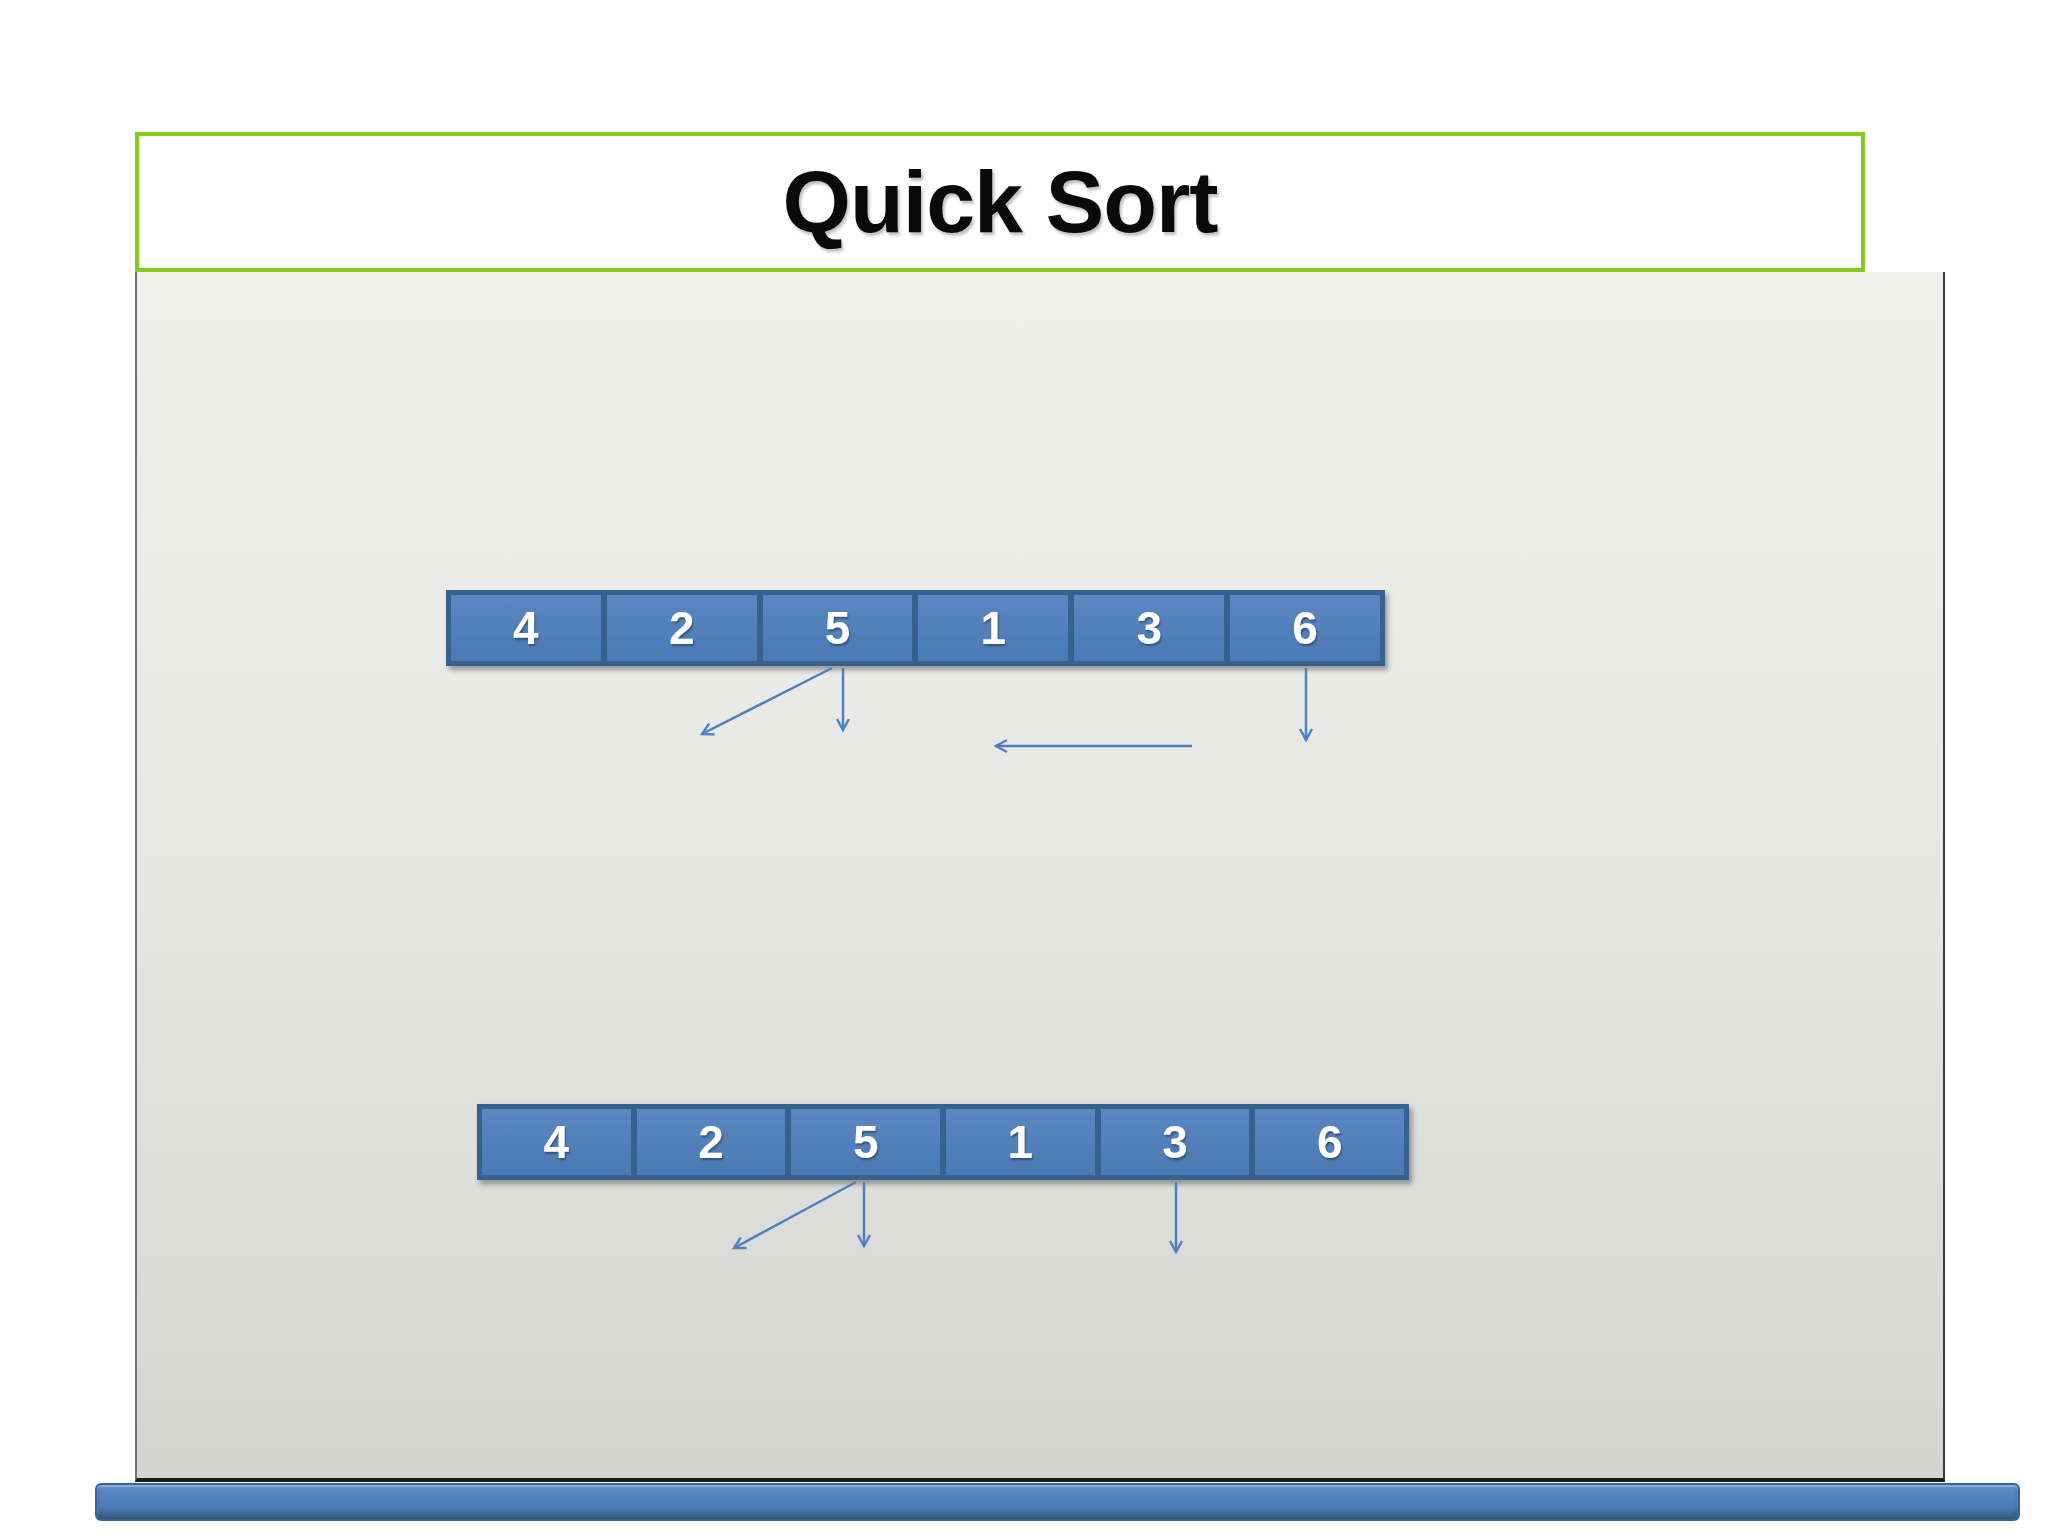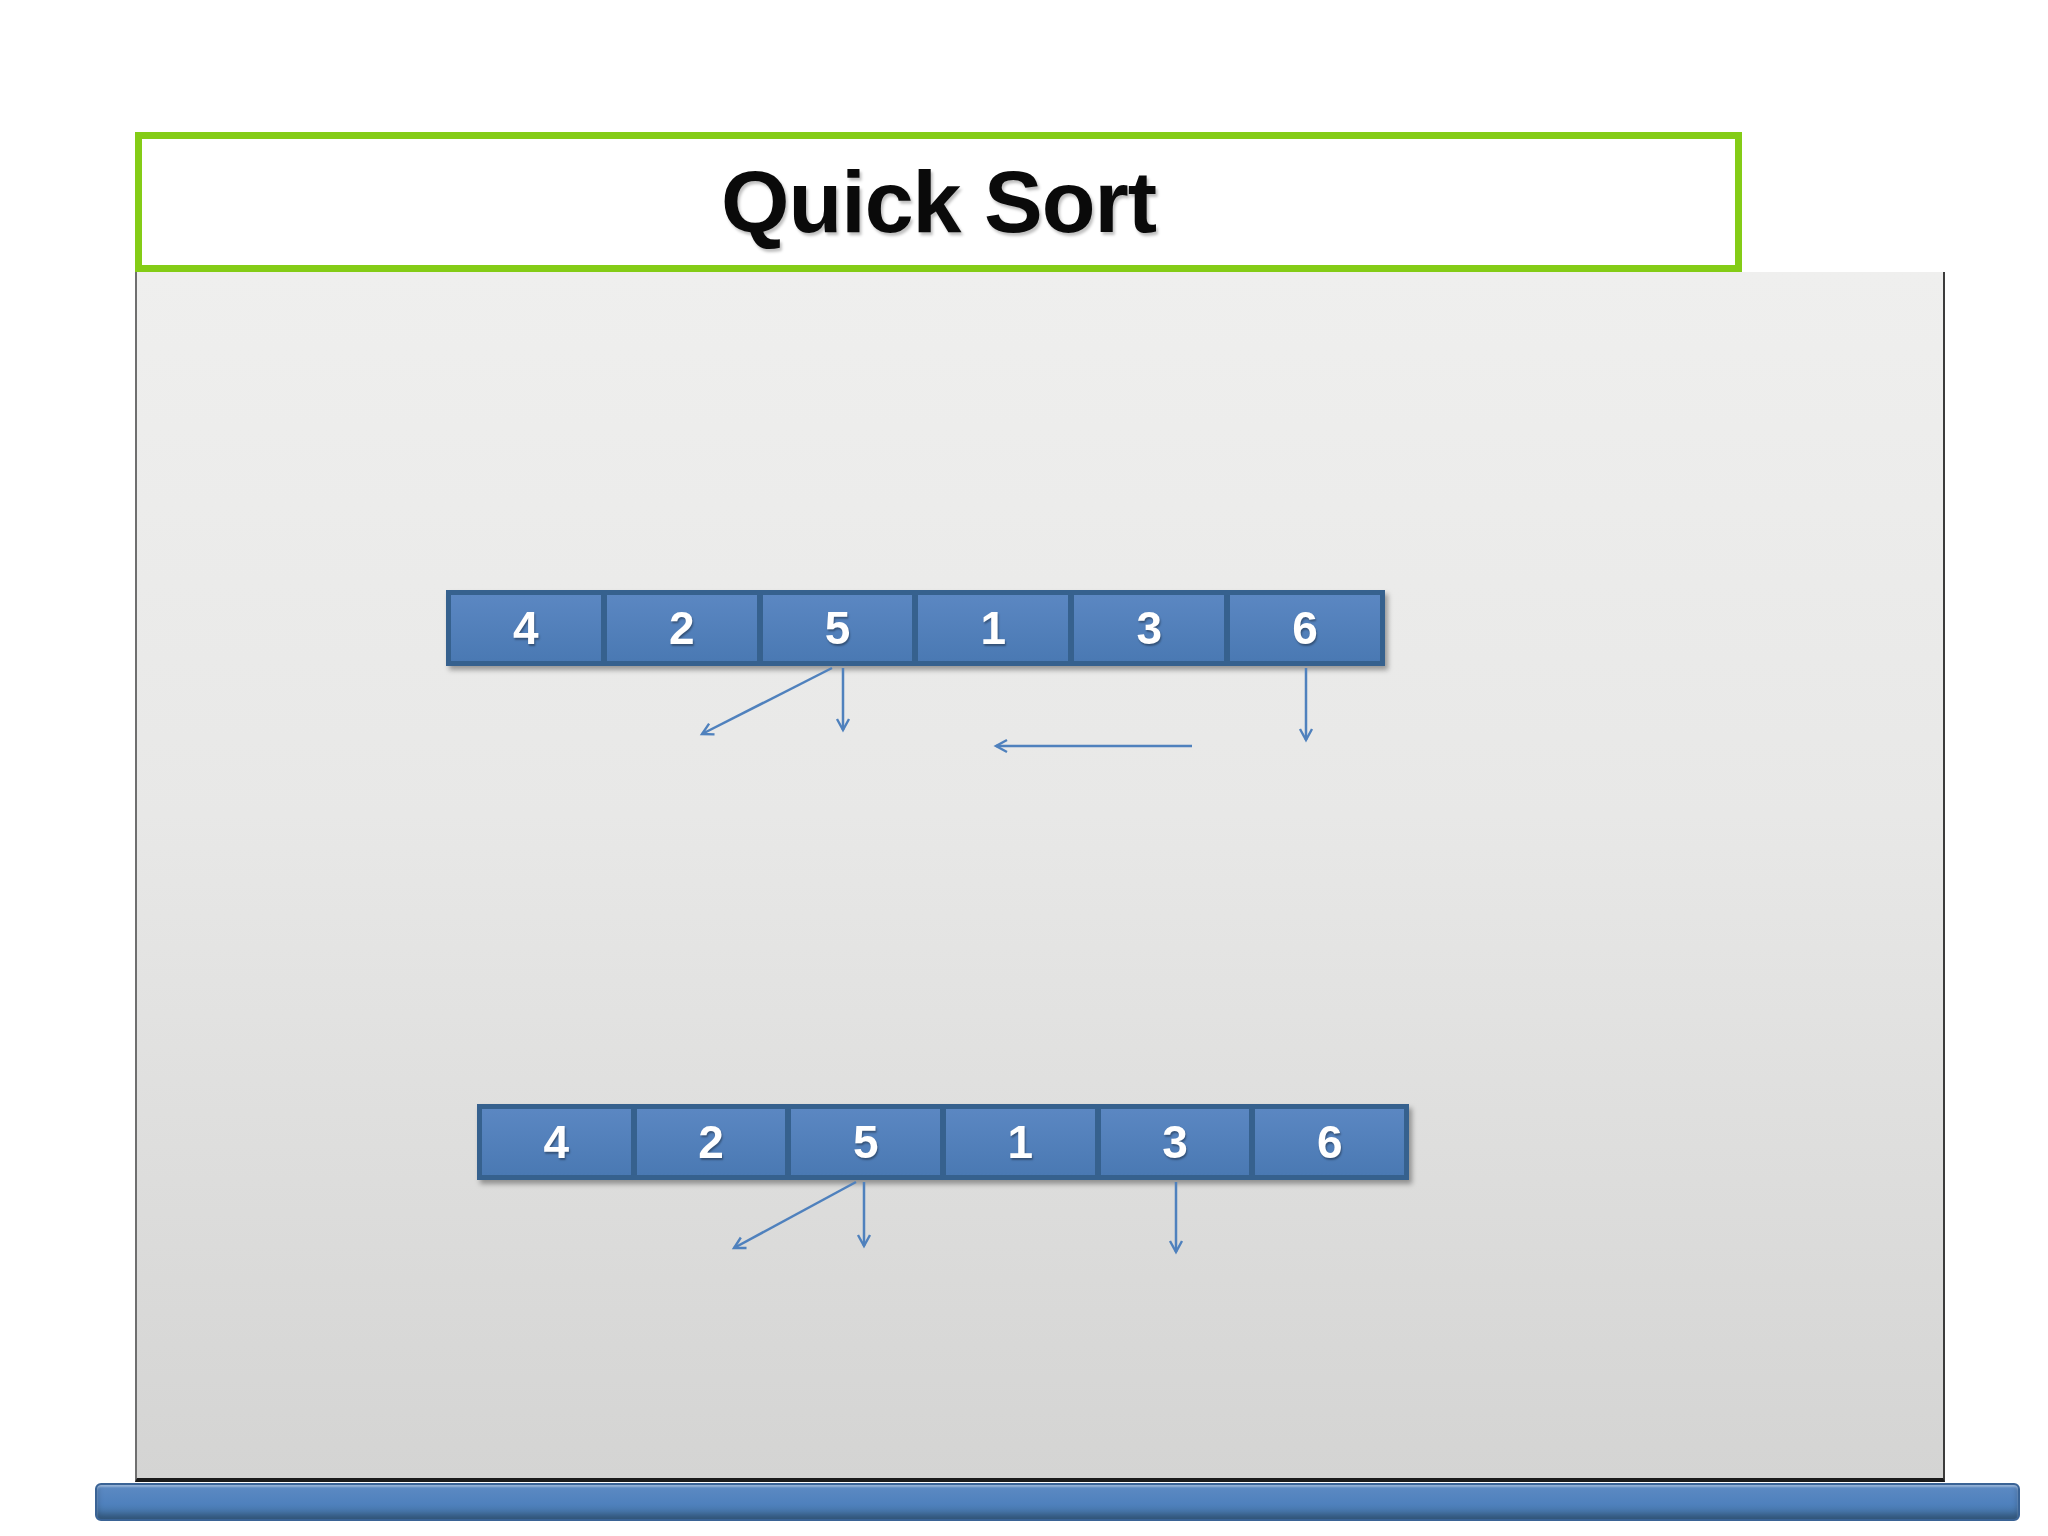--- a/index.html
+++ b/index.html
@@ -1,19 +1,19 @@
 <!DOCTYPE html>
 <html><head>
 <meta charset="utf-8">
 <style>
   html,body{margin:0;padding:0;background:#ffffff;}
   .page{position:relative;width:2048px;height:1536px;overflow:hidden;
         font-family:"Liberation Sans",sans-serif;font-weight:700;}
-  .title-box{position:absolute;left:135px;top:132px;width:1607px;height:140px;
-        box-sizing:border-box;background:#ffffff;border:7px solid #84cc16;
+  .title-box{position:absolute;left:135px;top:132px;width:1730px;height:140px;
+        box-sizing:border-box;background:#ffffff;border:4px solid #84cc16;
         display:flex;align-items:center;justify-content:center;z-index:3;}
   .title-box h1{margin:0;font-size:88px;letter-spacing:-1px;color:#0a0a0a;
         text-shadow:2px 3px 3px rgba(0,0,0,0.25);}
   .slide-body{position:absolute;left:135px;top:272px;width:1810px;height:1210px;
         box-sizing:border-box;
         background:linear-gradient(180deg,#efefee 0%,#e8e8e7 45%,#d4d4d3 100%);
         border-left:2px solid #6f6f6f;border-right:2px solid #3c3c3c;
         border-bottom:4px solid #1a1a1a;z-index:1;}
   .txt{position:absolute;white-space:pre;line-height:1.05;}
   .black{color:#0d0d0d;text-shadow:1px 2px 2px rgba(0,0,0,0.22);}

